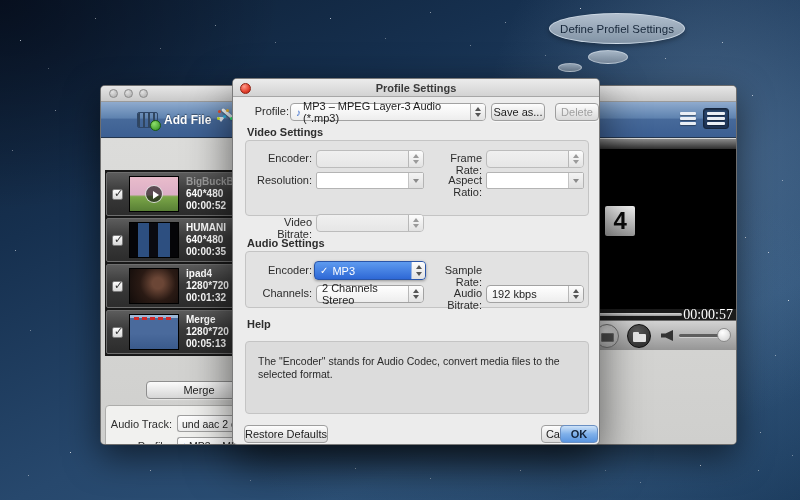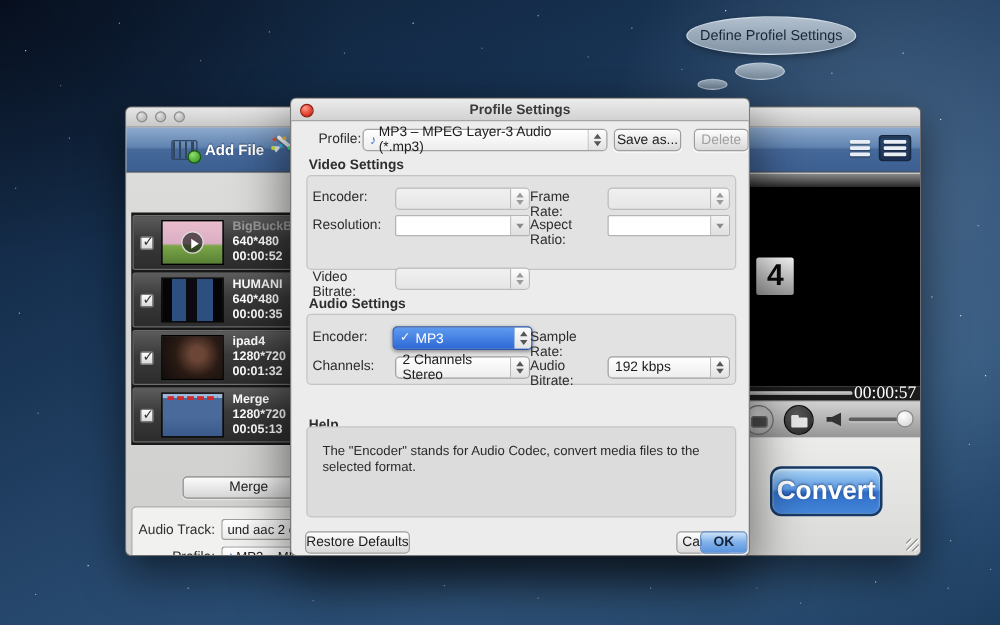--- a/index.html
+++ b/index.html
@@ -148,21 +148,21 @@
     border-left:3.5px solid transparent; border-right:3.5px solid transparent; border-top:4px solid #555; }
   .profile-popup { left:57px; top:0; width:196px; }
   .btn { position:absolute; height:18px; border:1px solid #9e9e9e; border-radius:4px;
     background:linear-gradient(#fdfdfd,#d9d9d9); font-size:11px; color:#1c1c1c;
     display:flex; align-items:center; justify-content:center; box-shadow:0 1px 1px rgba(255,255,255,.6); }
   .saveas-btn { left:258px; top:0; width:54px; }
   .delete-btn { left:322px; top:0; width:44px; color:#a0a0a0; }
   .group-label { position:absolute; left:14px; font-size:11px; font-weight:bold; color:#2e2e2e; }
   .gpanel { position:absolute; left:12px; width:344px; border-radius:4px; background:#e2e2e2; border:1px solid #c4c4c4; }
   .grow { position:absolute; height:17px; width:100%; }
-  .glabel { position:absolute; top:2px; font-size:11px; color:#2c2c2c; }
+  .glabel { position:absolute; top:2px; font-size:11px; color:#2c2c2c; text-align:right; }
   .gl1 { left:4px; width:62px; } .gl2 { left:178px; width:58px; }
   .gfield1 { position:absolute; left:70px; top:0; width:108px; }
   .gfield2 { position:absolute; left:240px; top:0; width:98px; }
   .disabled-popup { background:linear-gradient(#f0f0f0,#e6e6e6); border-color:#bcbcbc; }
   .disabled-popup .stepper::before { border-bottom-color:#9a9a9a; }
   .disabled-popup .stepper::after { border-top-color:#9a9a9a; }
   .combo { position:absolute; top:0; height:17px; border:1px solid #b4b4b4; border-radius:2px; background:#fff; display:flex; }
   .combo .cbtn { margin-left:auto; width:15px; border-left:1px solid #c4c4c4; background:linear-gradient(#f4f4f4,#dfdfdf); position:relative; }
   .cbtn::after { content:''; position:absolute; left:4px; top:6px; width:0; height:0;
     border-left:3.5px solid transparent; border-right:3.5px solid transparent; border-top:4px solid #8a8a8a; }
@@ -288,26 +288,20 @@
         <span class="pfill"></span>
         <span class="ptime">00:00:57</span>
       </div>
       <div class="controls">
         <span class="ctl-circle cam"></span>
         <span class="ctl-circle fold"></span>
         <span class="spk"></span>
         <span class="vol-track"></span>
         <span class="vol-knob"></span>
       </div>
-      <div class="convert-area">
-        <div class="convert-btn">
-          <span>Convert</span>
-        </div>
-        <div class="grip"></div>
-      </div>
     </div>
   </div>
 </div>
 
 <div class="dlg">
   <div class="dlg-titlebar">
     <span class="dlg-close"></span>
     <span class="dlg-title">Profile Settings</span>
   </div>
 
@@ -374,21 +368,21 @@
         <span class="stepper"></span>
       </div>
       <span class="glabel gl2">Audio Bitrate:</span>
       <div class="popup gfield2">
         <span>192 kbps</span>
         <span class="stepper"></span>
       </div>
     </div>
   </div>
 
-  <span class="group-label" style="top:255px;">Help</span>
+  <span class="group-label" style="top:239px;">Help</span>
   <div class="gpanel help-panel">
     <div class="help-text">The "Encoder" stands for Audio Codec, convert media files to the selected format.</div>
   </div>
 
   <div class="btn restore-btn">
     <span>Restore Defaults</span>
   </div>
   <div class="btn cancel-btn">
     <span>Cancel</span>
   </div>

